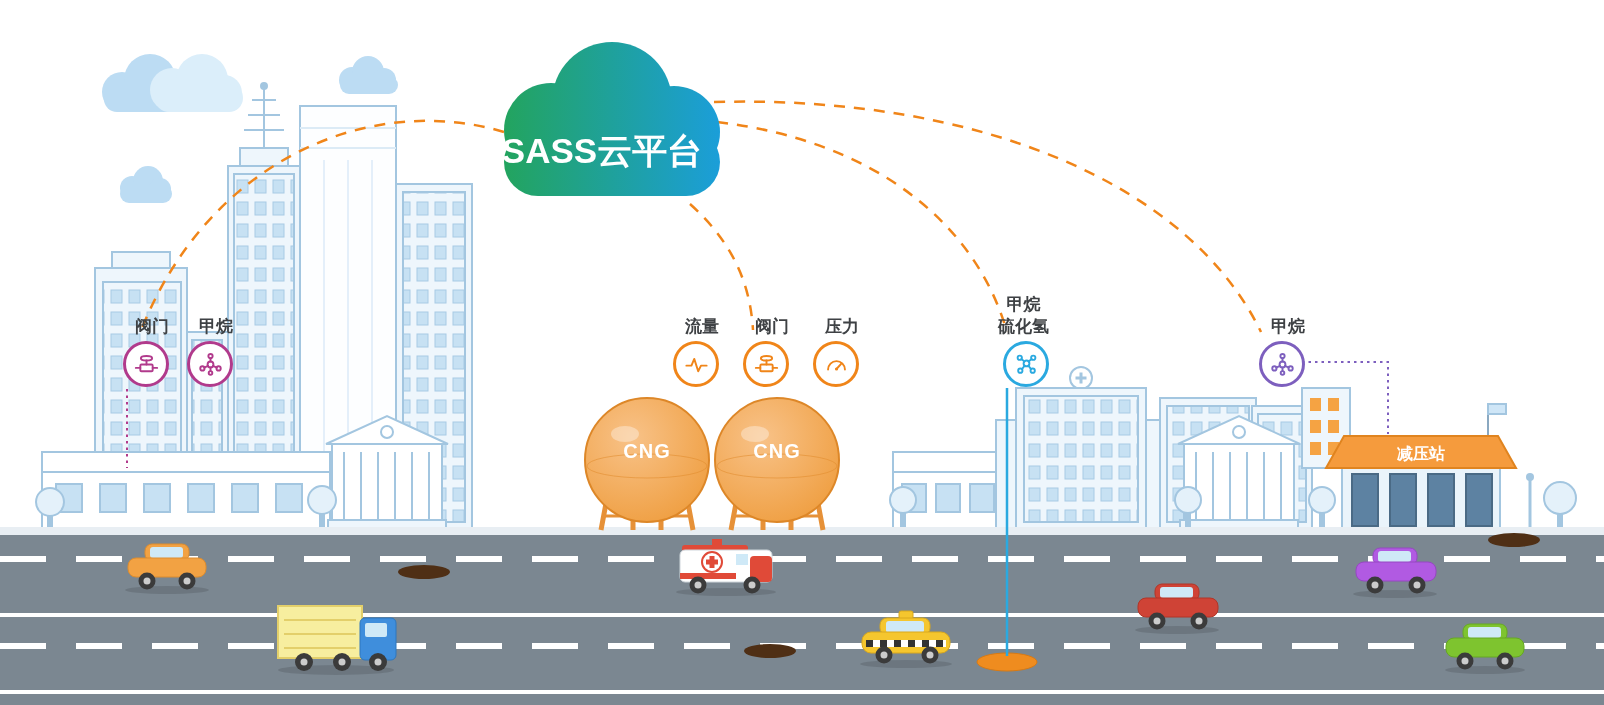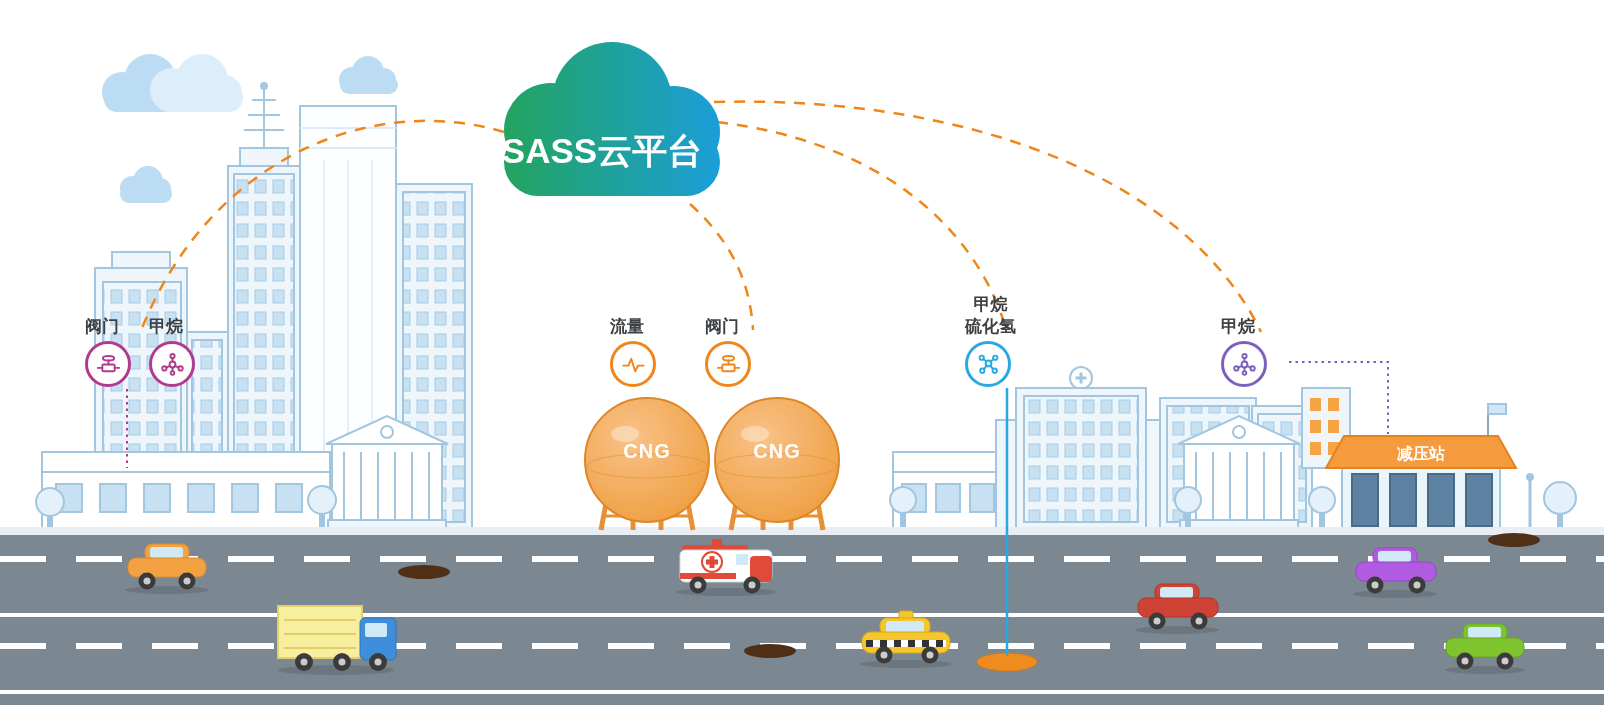--- a/index.html
+++ b/index.html
@@ -1,19 +1,19 @@
 <!DOCTYPE html>
 <html><head>
 <meta charset="utf-8">
 <style>
   html,body{margin:0;padding:0;background:#fff;}
   .scene{position:relative;width:1604px;height:705px;background:#ffffff;overflow:hidden;
          font-family:"Liberation Sans","DejaVu Sans",sans-serif;}
   .scene svg.art{position:absolute;left:0;top:0;}
-  .sensor{position:absolute;top:292px;width:84px;display:flex;flex-direction:column;align-items:flex-start;z-index:5;}
+  .sensor{position:absolute;top:292px;width:84px;display:flex;flex-direction:column;align-items:flex-end;z-index:5;}
   .s-labels{height:46px;display:flex;flex-direction:column;justify-content:flex-end;align-items:center;
             font-weight:700;font-size:17px;color:#3e4144;line-height:22px;white-space:nowrap;}
   .s-circle{margin-top:3px;width:46px;height:46px;border:3px solid var(--c,#f08519);border-radius:50%;
             background:#fff;display:flex;align-items:center;justify-content:center;color:var(--c,#f08519);box-sizing:border-box;}
   .s-circle svg{width:27px;height:27px;stroke:currentColor;fill:none;stroke-width:1.7;stroke-linecap:round;stroke-linejoin:round;}
   text{font-family:"Liberation Sans","DejaVu Sans",sans-serif;}
 </style>
 </head>
 <body>
 
@@ -335,40 +335,52 @@
       <circle cx="12" cy="12" r="2.6"></circle>
           <circle cx="12" cy="4.5" r="1.9"></circle>
           <circle cx="4.8" cy="15.5" r="1.9"></circle>
       <circle cx="19.2" cy="15.5" r="1.9"></circle>
           <circle cx="12" cy="19.5" r="1.6"></circle>
       <path d="M12 9.4 V6.4 M9.8 13.3 l-3.4 1.5 M14.2 13.3 l3.4 1.5 M12 14.6 v3.3"></path>
     </svg>
   </div>
 </div>
 
-<div class="sensor" style="left: 610px; --c: #f08519;">
+<div class="sensor" style="left: 635px; --c: #f08519;">
   <div class="s-labels">
         <span>流量</span>
       </div>
   <div class="s-circle">
     <svg viewBox="0 0 24 24">
       <polyline points="3,13 7.5,13 10,7 13.5,18 16,13 21,13"></polyline>
     </svg>
   </div>
 </div>
 <div class="sensor" style="left: 705px; --c: #f08519;">
   <div class="s-labels">
         <span>阀门</span>
       </div>
   <div class="s-circle">
     <svg viewBox="0 0 24 24">
       <ellipse cx="12" cy="6.5" rx="5" ry="2"></ellipse>
           <path d="M12 8.5 v3.5"></path>
       <rect x="6.5" y="12" width="11" height="6" rx="1"></rect>
           <path d="M2.5 15 h4 M17.5 15 h4"></path>
+    </svg>
+  </div>
+</div>
+<div class="sensor" style="left: 775px; --c: #f08519;">
+  <div class="s-labels">
+        <span>压力</span>
+      </div>
+  <div class="s-circle">
+    <svg viewBox="0 0 24 24">
+      <path d="M4.5 16.5 a 7.5 7.5 0 1 1 15 0"></path>
+          <path d="M12 16 l4.5 -5"></path>
+      <circle cx="12" cy="16" r="1.4" fill="currentColor" stroke="none"></circle>
     </svg>
   </div>
 </div>
 
 <div class="sensor" style="left: 965px; --c: #2aa9e0;">
   <div class="s-labels">
     <span>甲烷</span>
     <span>硫化氢</span>
   </div>
   <div class="s-circle">

